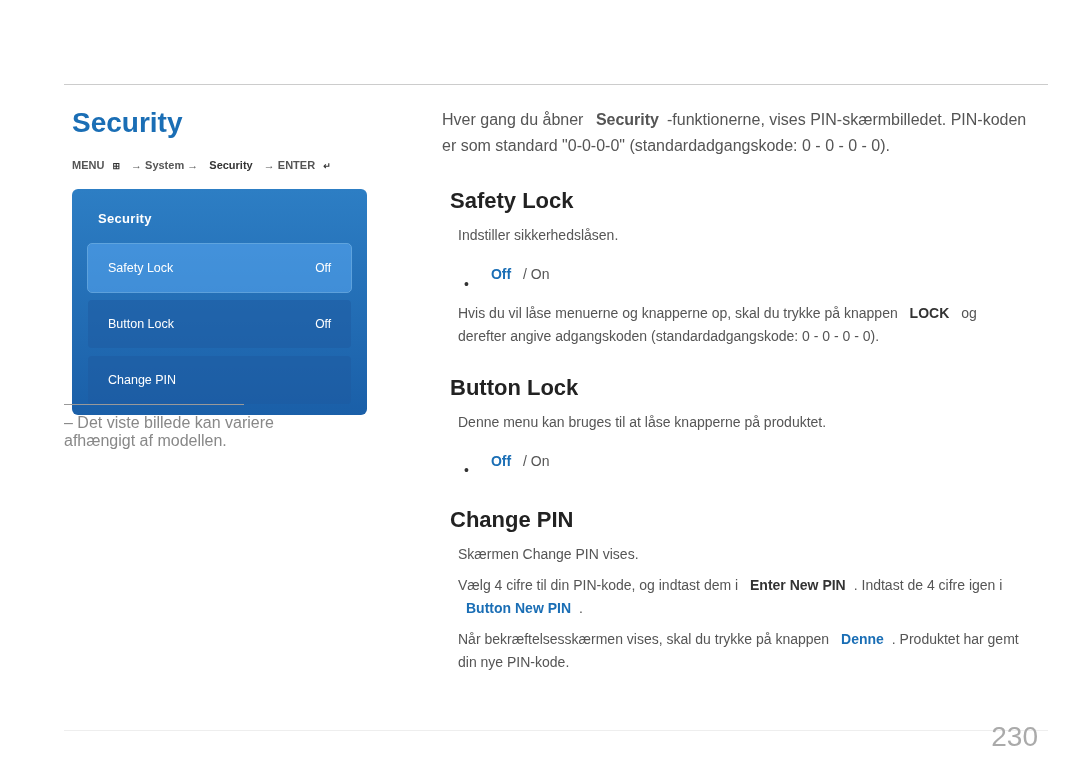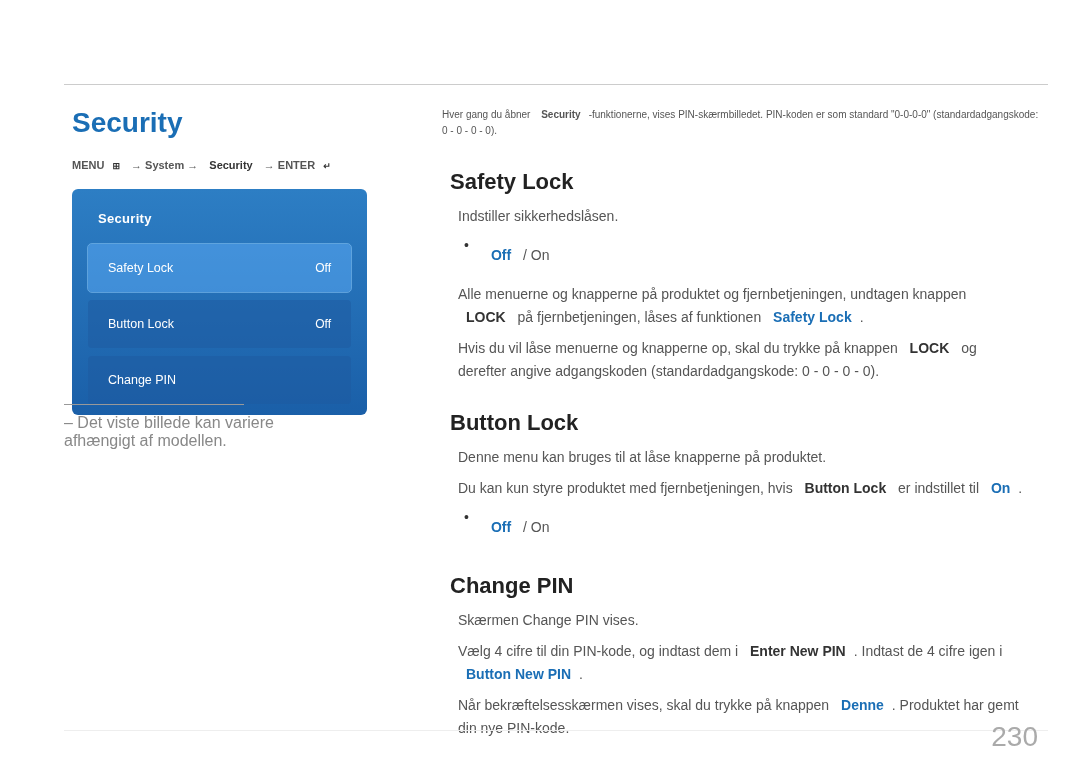--- a/index.html
+++ b/index.html
@@ -133,21 +133,21 @@
     }
 
     .right-panel {
       position: absolute;
       top: 75px;
       left: 410px;
       right: 40px;
     }
 
     .intro-text {
-      font-size: 10px;
+      font-size: 16px;
       color: #555;
       line-height: 1.6;
       margin-bottom: 30px;
     }
 
     .section {
       margin-bottom: 26px;
     }
 
     .section-title {
@@ -164,21 +164,21 @@
     }
 
     .section-body p {
       margin-bottom: 6px;
     }
 
     .section-body .bullet {
       margin-left: 14px;
       margin-bottom: 6px;
       display: flex;
-      align-items: flex-start;
+      align-items: flex-end;
       gap: 6px;
     }
 
     .section-body .bullet::before {
       content: "•";
       color: #333;
       font-size: 14px;
       line-height: 1.4;
     }
 
@@ -232,30 +232,28 @@
     Hver gang du åbner <strong>Security</strong>-funktionerne, vises PIN-skærmbilledet. PIN-koden er som standard "0-0-0-0" (standardadgangskode: 0 - 0 - 0 - 0).
   </div>
 
   <div class="section">
     <div class="section-title">Safety Lock</div>
     <div class="section-body">
       <p>Indstiller sikkerhedslåsen.</p>
       <div class="bullet">
         <span><span class="highlight-blue">Off</span> / On</span>
       </div>
-      <p>Alle menuerne og knapperne på produktet og fjernbetjeningen, undtagen knappen <span class="highlight-bold">LOCK</span> på fjernbetjeningen, låses af funktionen <span class="highlight-blue">Safety Lock</span>.</p>
       <p>Hvis du vil låse menuerne og knapperne op, skal du trykke på knappen <span class="highlight-bold">LOCK</span> og derefter angive adgangskoden (standardadgangskode: 0 - 0 - 0 - 0).</p>
     </div>
   </div>
 
   <div class="section">
     <div class="section-title">Button Lock</div>
     <div class="section-body">
       <p>Denne menu kan bruges til at låse knapperne på produktet.</p>
-      <p>Du kan kun styre produktet med fjernbetjeningen, hvis <span class="highlight-bold">Button Lock</span> er indstillet til <span class="highlight-blue">On</span>.</p>
       <div class="bullet">
         <span><span class="highlight-blue">Off</span> / On</span>
       </div>
     </div>
   </div>
 
   <div class="section">
     <div class="section-title">Change PIN</div>
     <div class="section-body">
       <p>Skærmen Change PIN vises.</p>

